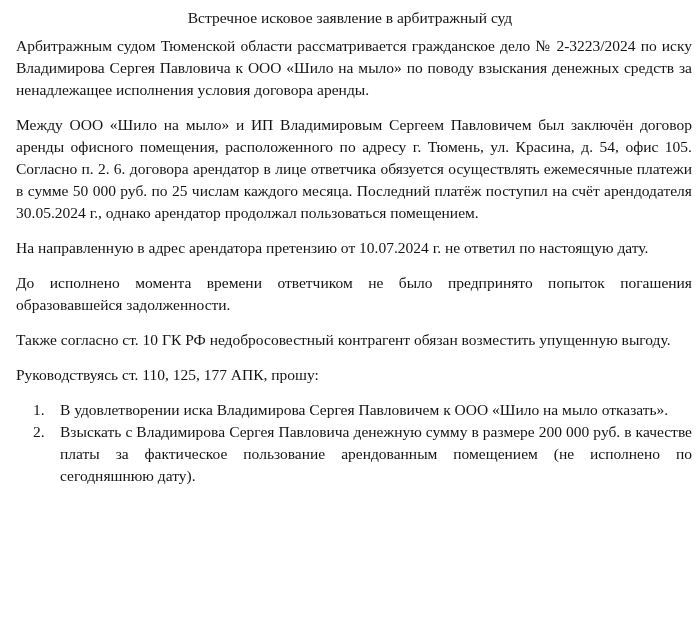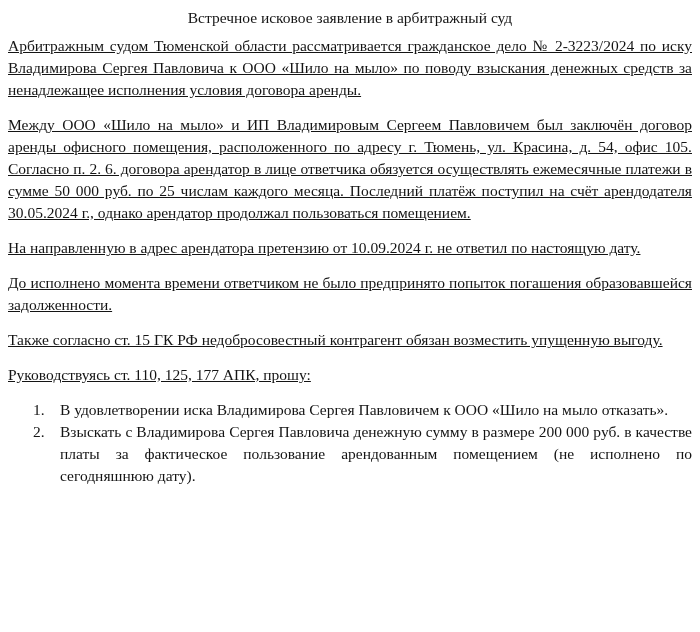--- a/index.html
+++ b/index.html
@@ -20,23 +20,22 @@
     overflow: hidden;
   }
   .doc-title {
     margin: 0 0 6px 0;
     font-size: 15.5px;
     font-weight: normal;
     text-align: center;
     line-height: 22px;
   }
   .doc-paragraph {
-    margin: 0 0 13px 0;
+    margin: 0 0 13px 8px;
     text-align: justify;
-    text-decoration: underline;
   }
   ol.petition-list {
     margin: 0;
     padding: 0 0 0 52px;
   }
   ol.petition-list li {
     list-style: none;
     position: relative;
     text-align: justify;
     margin: 0;
@@ -51,26 +50,26 @@
 <body>
 
 <div class="page">
 
   <h1 class="doc-title">Встречное исковое заявление в арбитражный суд</h1>
 
   <p class="doc-paragraph">Арбитражным судом Тюменской области рассматривается гражданское дело №&nbsp;2-3223/2024 по иску Владимирова Сергея Павловича к ООО «Шило на мыло» по поводу взыскания денежных средств за ненадлежащее исполнения условия договора аренды.</p>
 
   <p class="doc-paragraph">Между ООО «Шило на мыло» и ИП Владимировым Сергеем Павловичем был заключён договор аренды офисного помещения, расположенного по адресу г. Тюмень, ул. Красина, д. 54, офис 105. Согласно п. 2. 6. договора арендатор в лице ответчика обязуется осуществлять ежемесячные платежи в сумме 50&nbsp;000 руб. по 25 числам каждого месяца. Последний платёж поступил на счёт арендодателя 30.05.2024 г., однако арендатор продолжал пользоваться помещением.</p>
 
-  <p class="doc-paragraph">На направленную в адрес арендатора претензию от 10.09.2024 г. не ответил по настоящую дату.</p>
+  <p class="doc-paragraph">На направленную в адрес арендатора претензию от 10.07.2024 г. не ответил по настоящую дату.</p>
 
 
   <p class="doc-paragraph">До исполнено момента времени ответчиком не было предпринято попыток погашения образовавшейся задолженности.</p>
 
-  <p class="doc-paragraph">Также согласно ст. 15 ГК РФ недобросовестный контрагент обязан возместить упущенную выгоду.</p>
+  <p class="doc-paragraph">Также согласно ст. 10 ГК РФ недобросовестный контрагент обязан возместить упущенную выгоду.</p>
 
   <p class="doc-paragraph">Руководствуясь ст. 110, 125, 177 АПК, прошу:</p>
 
   <ol class="petition-list">
     <li>
       <span class="marker">1.</span>
       <span>В удовлетворении иска Владимирова Сергея Павловичем к ООО «Шило на мыло отказать».</span>
     </li>
     <li>
       <span class="marker">2.</span>

